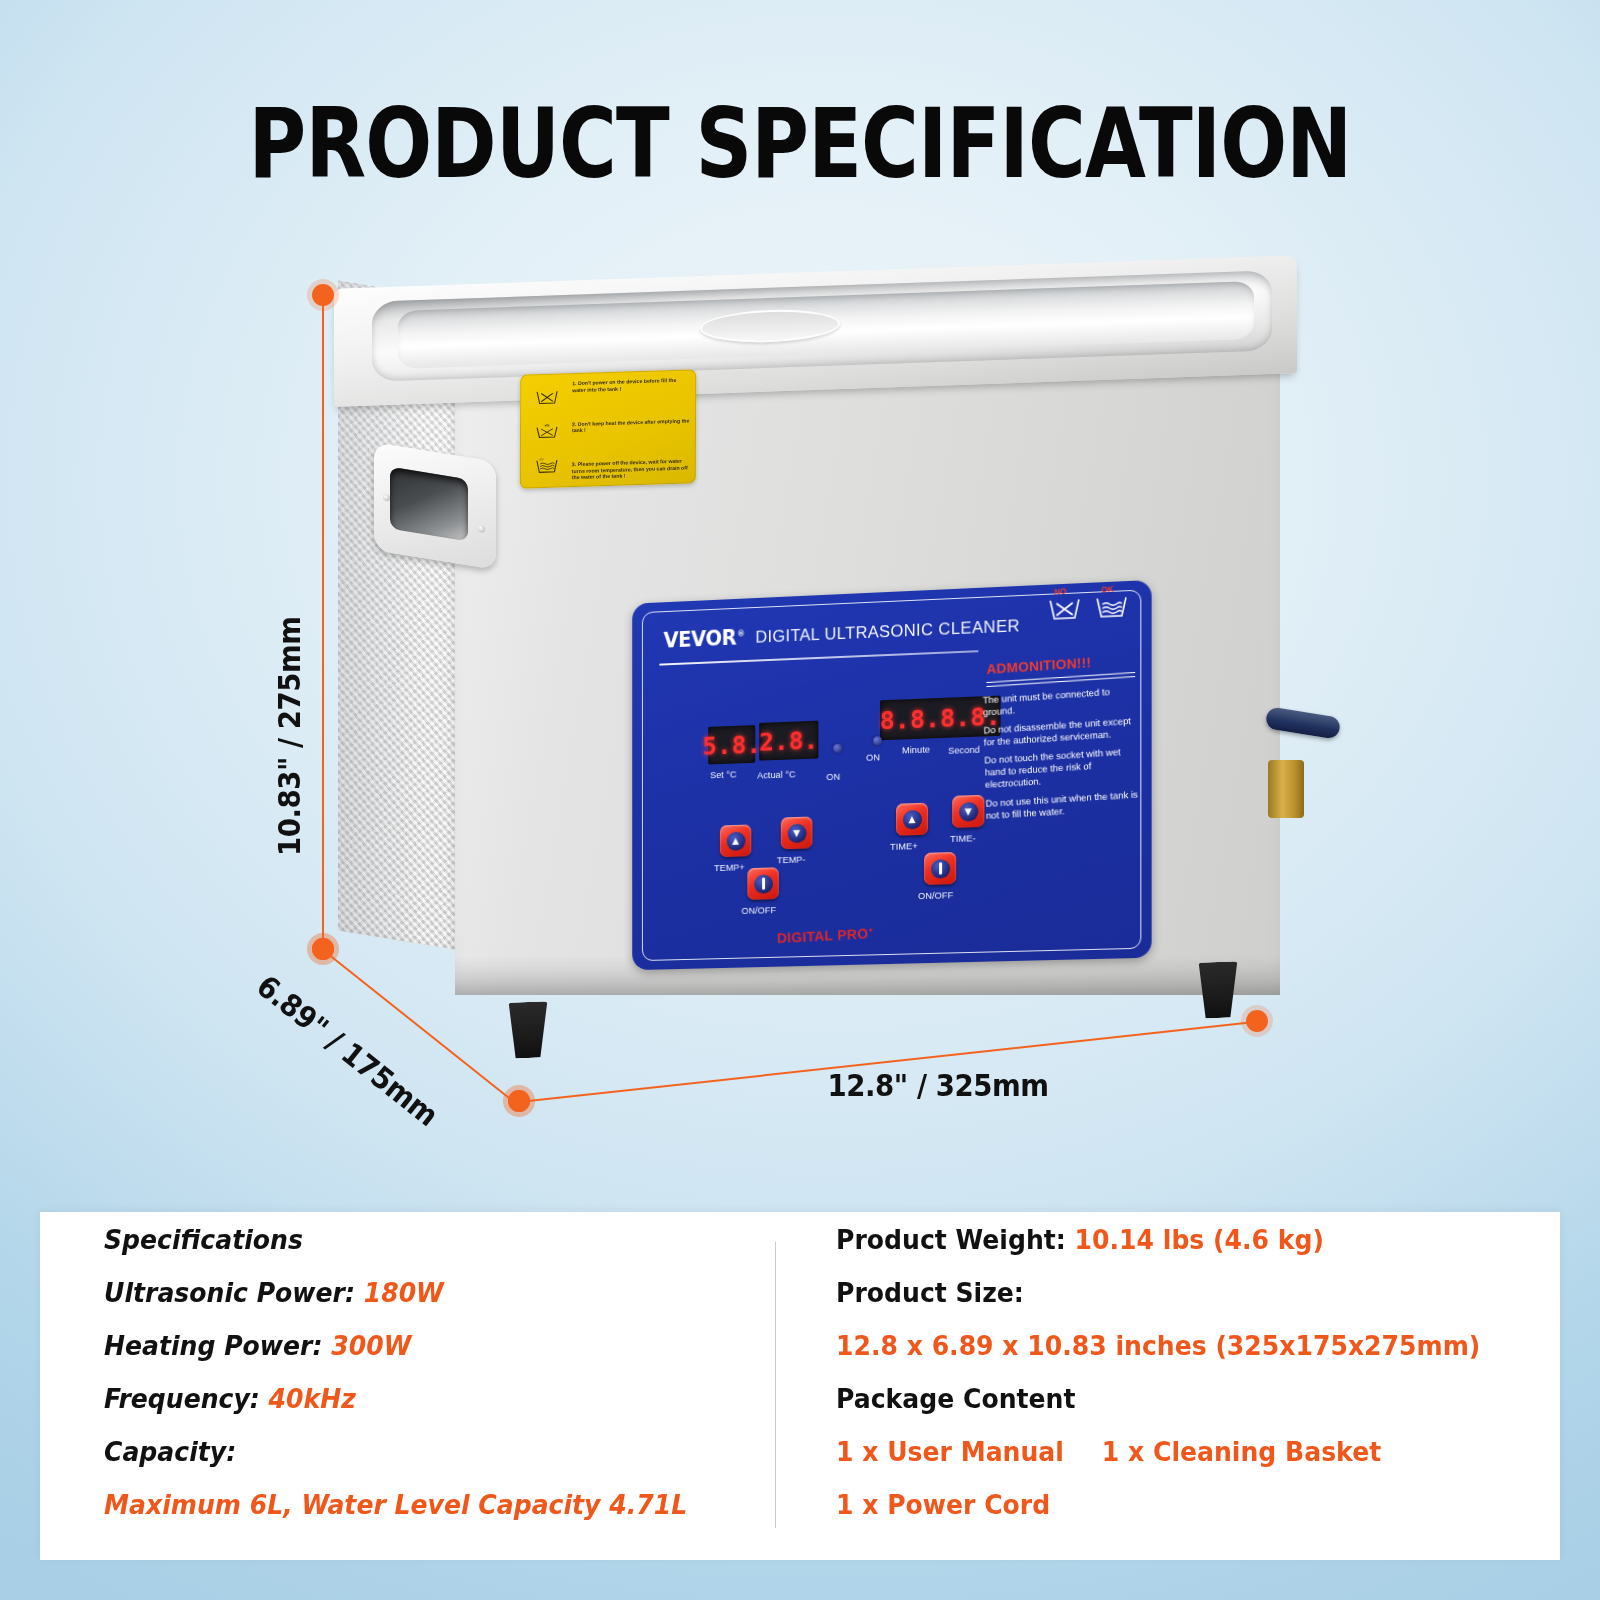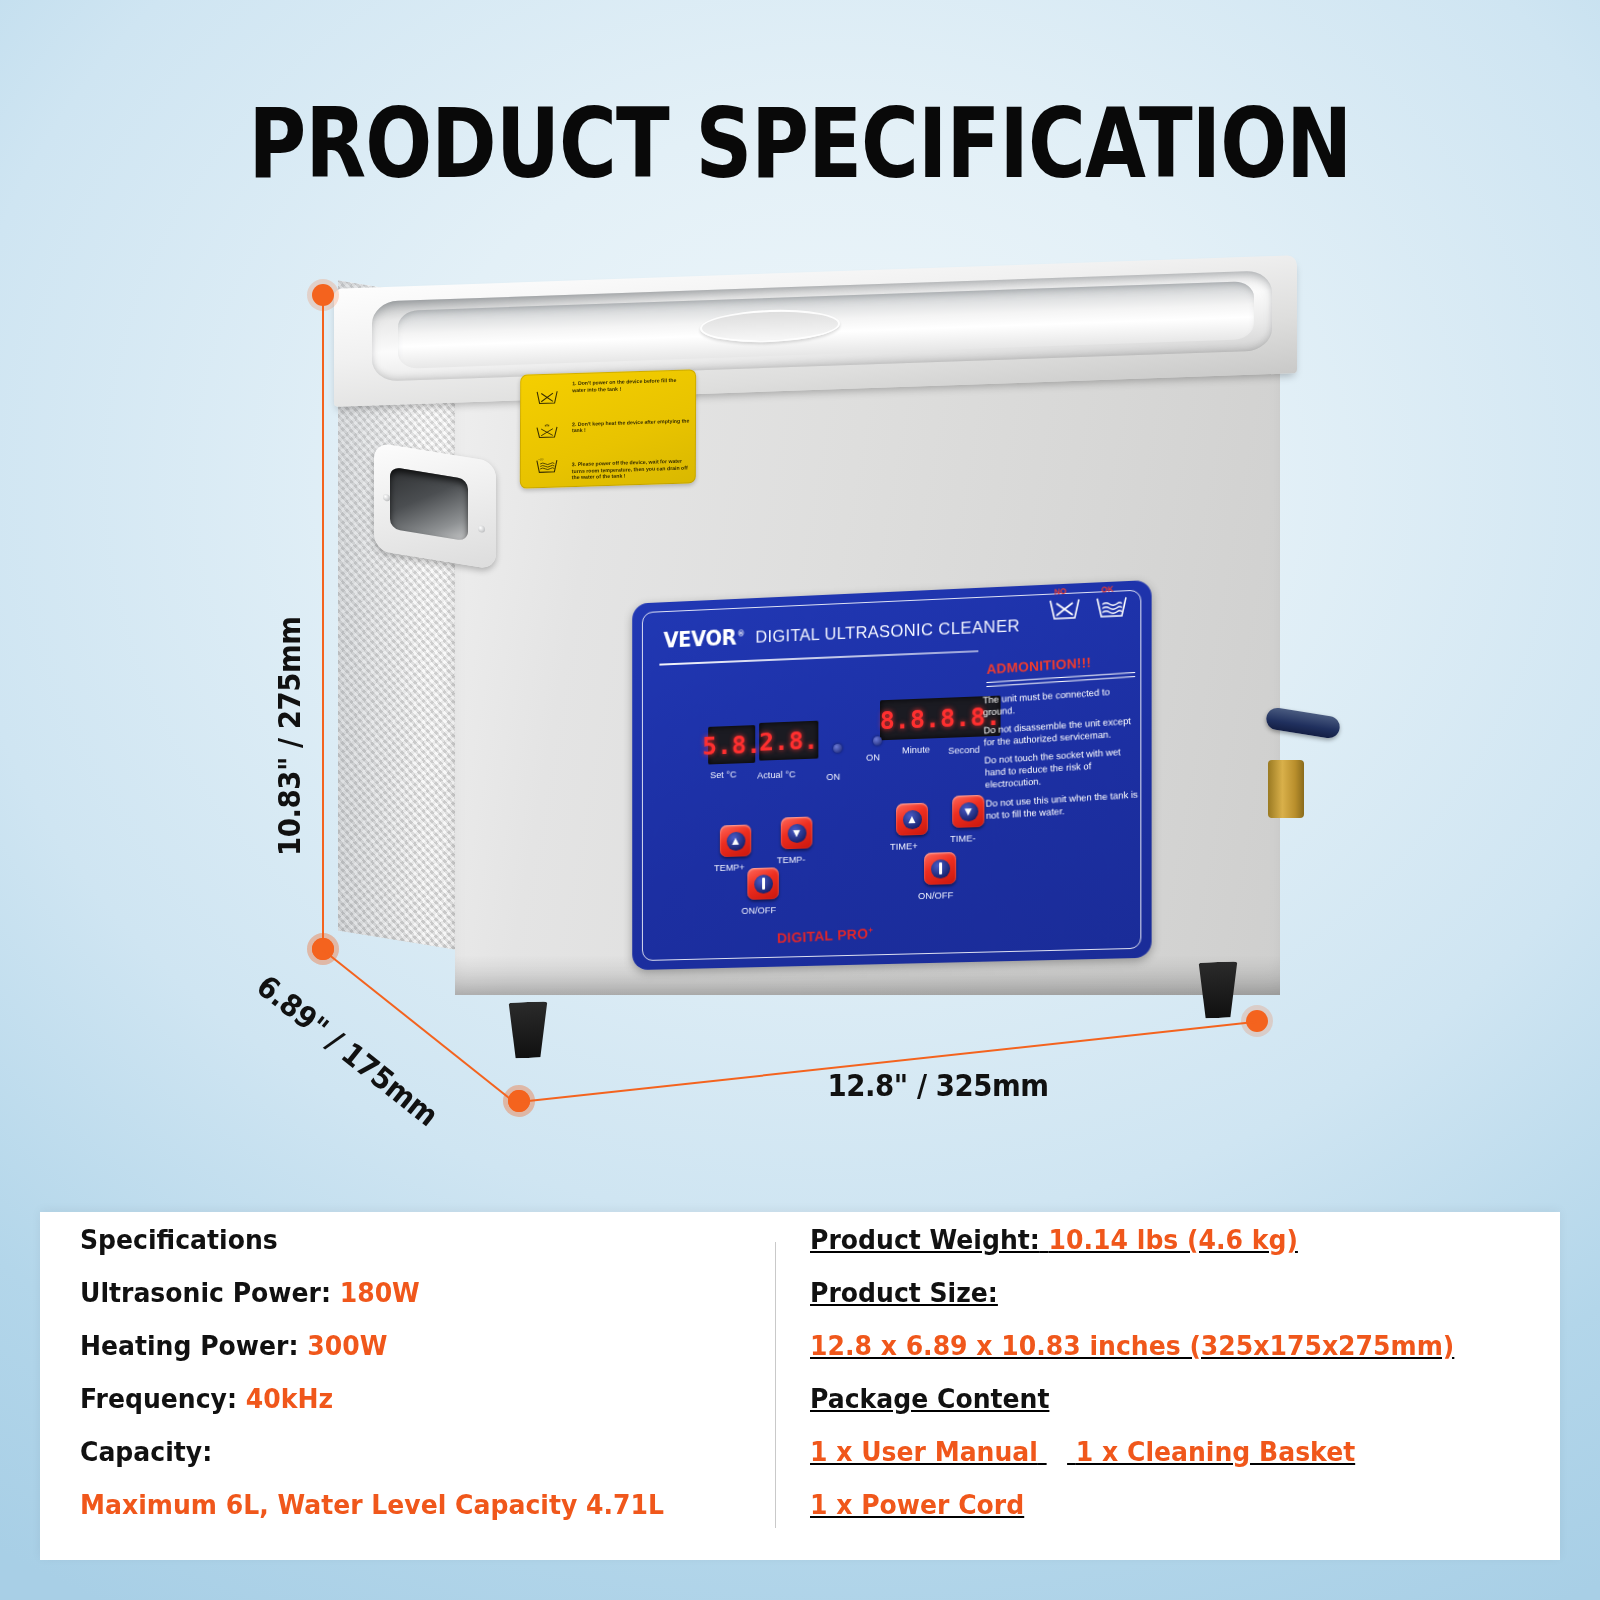--- a/index.html
+++ b/index.html
@@ -264,22 +264,22 @@
   
   .spec-card{
     position:absolute; left:40px; top:1212px; width:1520px; height:348px;
     background:#fff;
     box-shadow:0 -2px 10px rgba(0,0,0,.05);
   }
   .spec-divider{
     position:absolute; left:775px; top:1242px; width:1px; height:286px; background:#c9c9c9;
   }
   .col{ position:absolute; top:1226px; }
-  .col.left{ left:80px; width:650px; }
-  .col.right{ left:810px; width:700px;text-decoration:underline; }
+  .col.left{ left:104px; width:650px;font-style:italic; }
+  .col.right{ left:836px; width:700px; }
   .srow{
     font-family:"DejaVu Sans", sans-serif; font-weight:bold;
     font-size:27px; line-height:1; color:#111; margin-bottom:26px;
     transform:scaleX(0.93); transform-origin:left center;
     white-space:nowrap;
   }
   .srow .v{ color:#f0571b; }
   .srow.orange{ color:#f0571b; }
   .srow .gap{ display:inline-block; width:22px; }
 </style>

